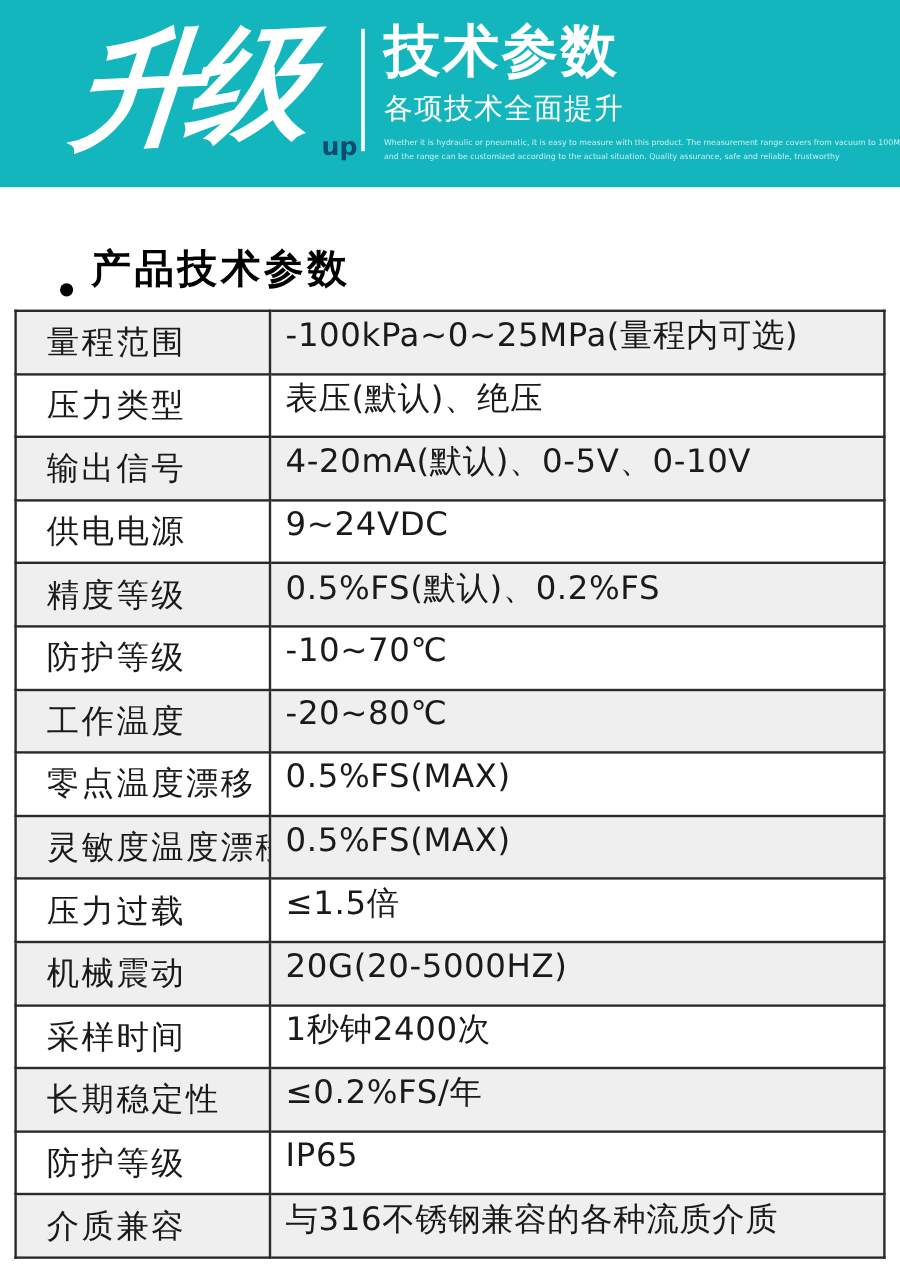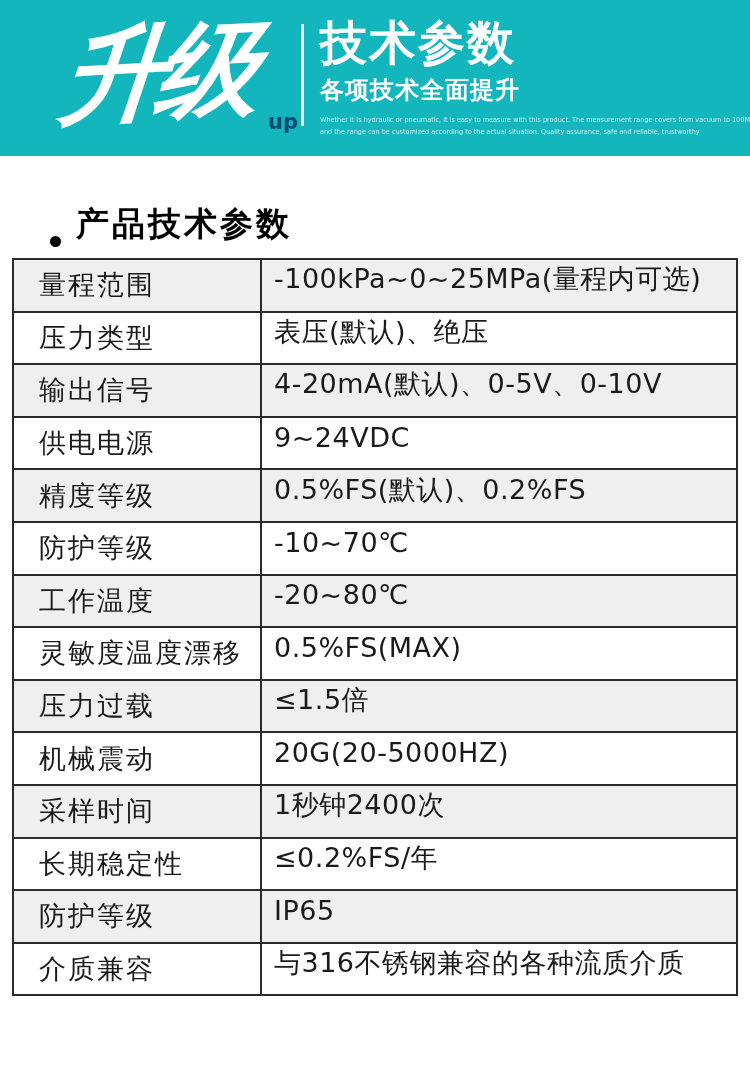--- a/index.html
+++ b/index.html
@@ -76,21 +76,21 @@
     font-size: 47px;
     line-height: 54px;
     font-weight: 800;
     letter-spacing: 2px;
     color: #fff;
   }
   .banner-subtitle {
     margin-top: 5px;
     font-size: 24px;
     line-height: 30px;
-    font-weight: 700;
+    font-weight: 400;
     letter-spacing: 1px;
     color: #fff;
   }
   .banner-desc {
     margin-top: 9px;
     font-size: 10px;
     line-height: 1.75;
     width: 650px;
     color: rgba(255,255,255,0.78);
     transform: scale(0.65);
@@ -129,21 +129,21 @@
   .spec-table td {
     border: 2px solid var(--border-dark);
     height: 52.6px;
     font-size: 27px;
     color: var(--text-dark);
     vertical-align: middle;
     white-space: nowrap;
     overflow: hidden;
   }
   .spec-table td.label {
-    width: 248px;
+    width: 212px;
     padding: 0 4px 0 25px;
     letter-spacing: 2px;
   }
   .spec-table td.value {
     padding: 0 6px 12px 12px;
     letter-spacing: 0.5px;
   }
   .spec-table tr:nth-child(odd) { background: var(--stripe-gray); }
   .spec-table tr:nth-child(even) { background: #ffffff; }
 </style>
@@ -196,20 +196,24 @@
         </tr>
         <tr>
           <td class="label">防护等级</td>
           <td class="value">-10~70℃</td>
         </tr>
         <tr>
           <td class="label">工作温度</td>
           <td class="value">-20~80℃</td>
         </tr>
         <tr>
+          <td class="label">零点温度漂移</td>
+          <td class="value">0.5%FS(MAX)</td>
+        </tr>
+        <tr>
           <td class="label">灵敏度温度漂移</td>
           <td class="value">0.5%FS(MAX)</td>
         </tr>
         <tr>
           <td class="label">压力过载</td>
           <td class="value">≤1.5倍</td>
         </tr>
         <tr>
           <td class="label">机械震动</td>
           <td class="value">20G(20-5000HZ)</td>

